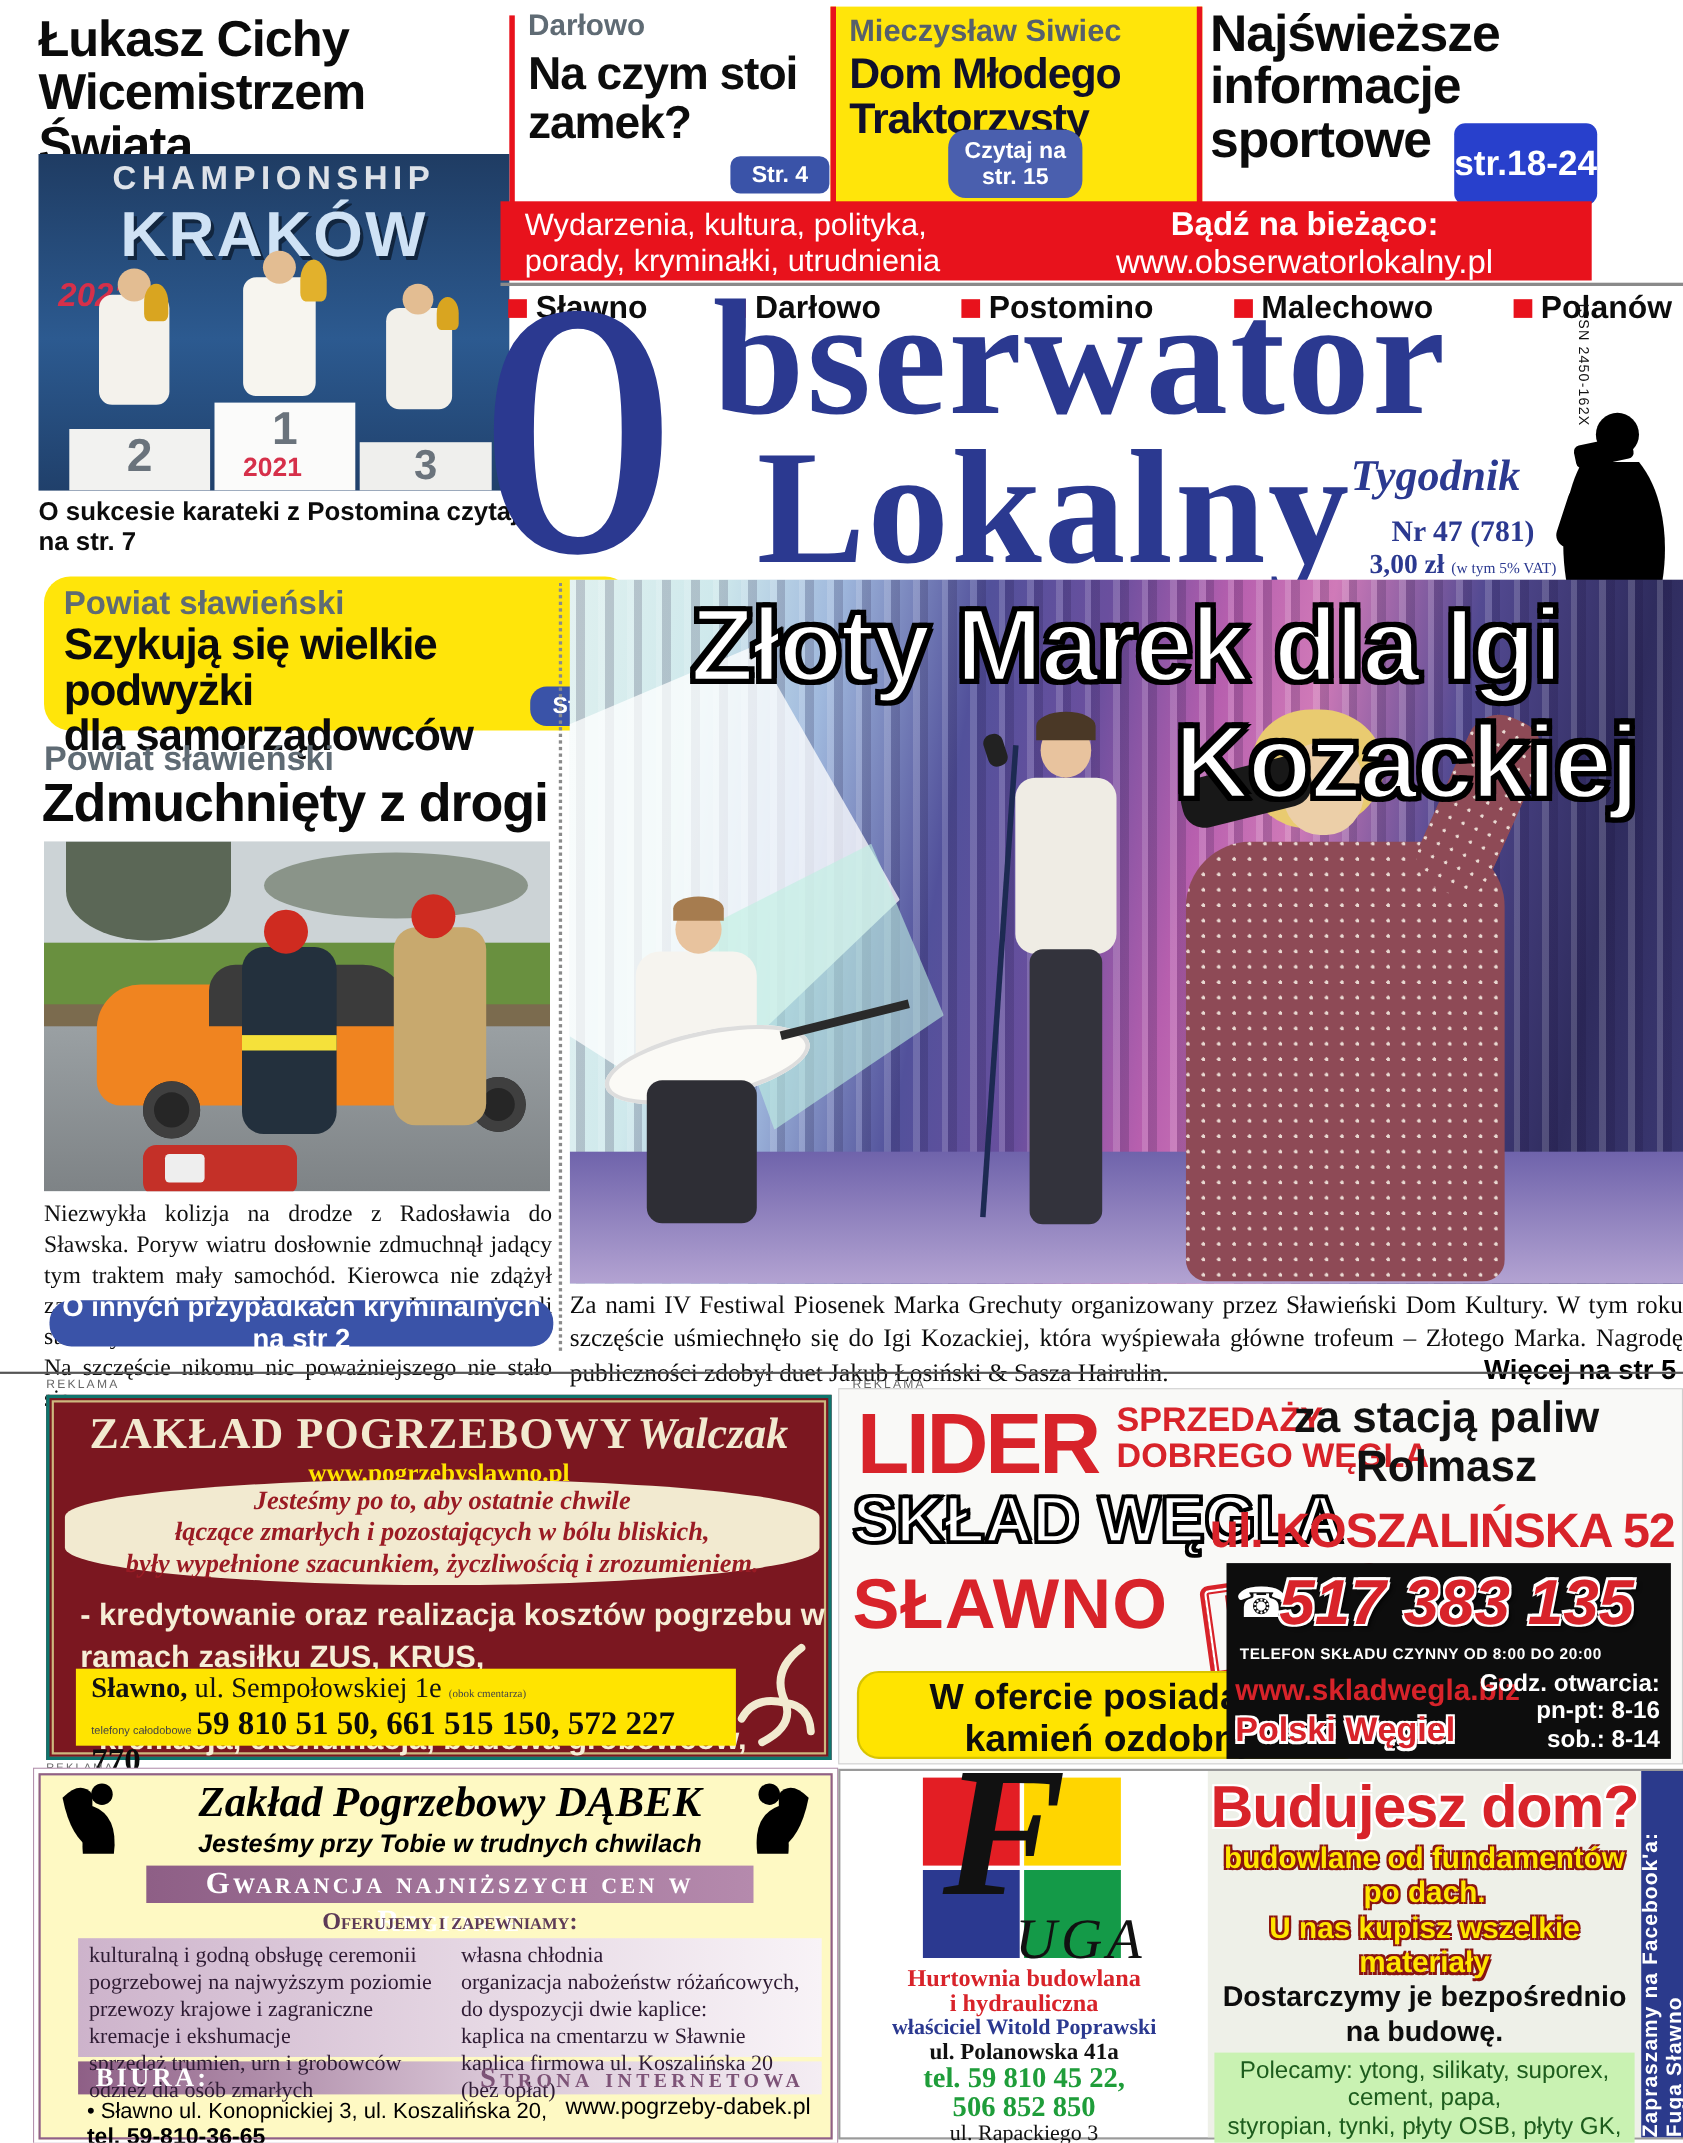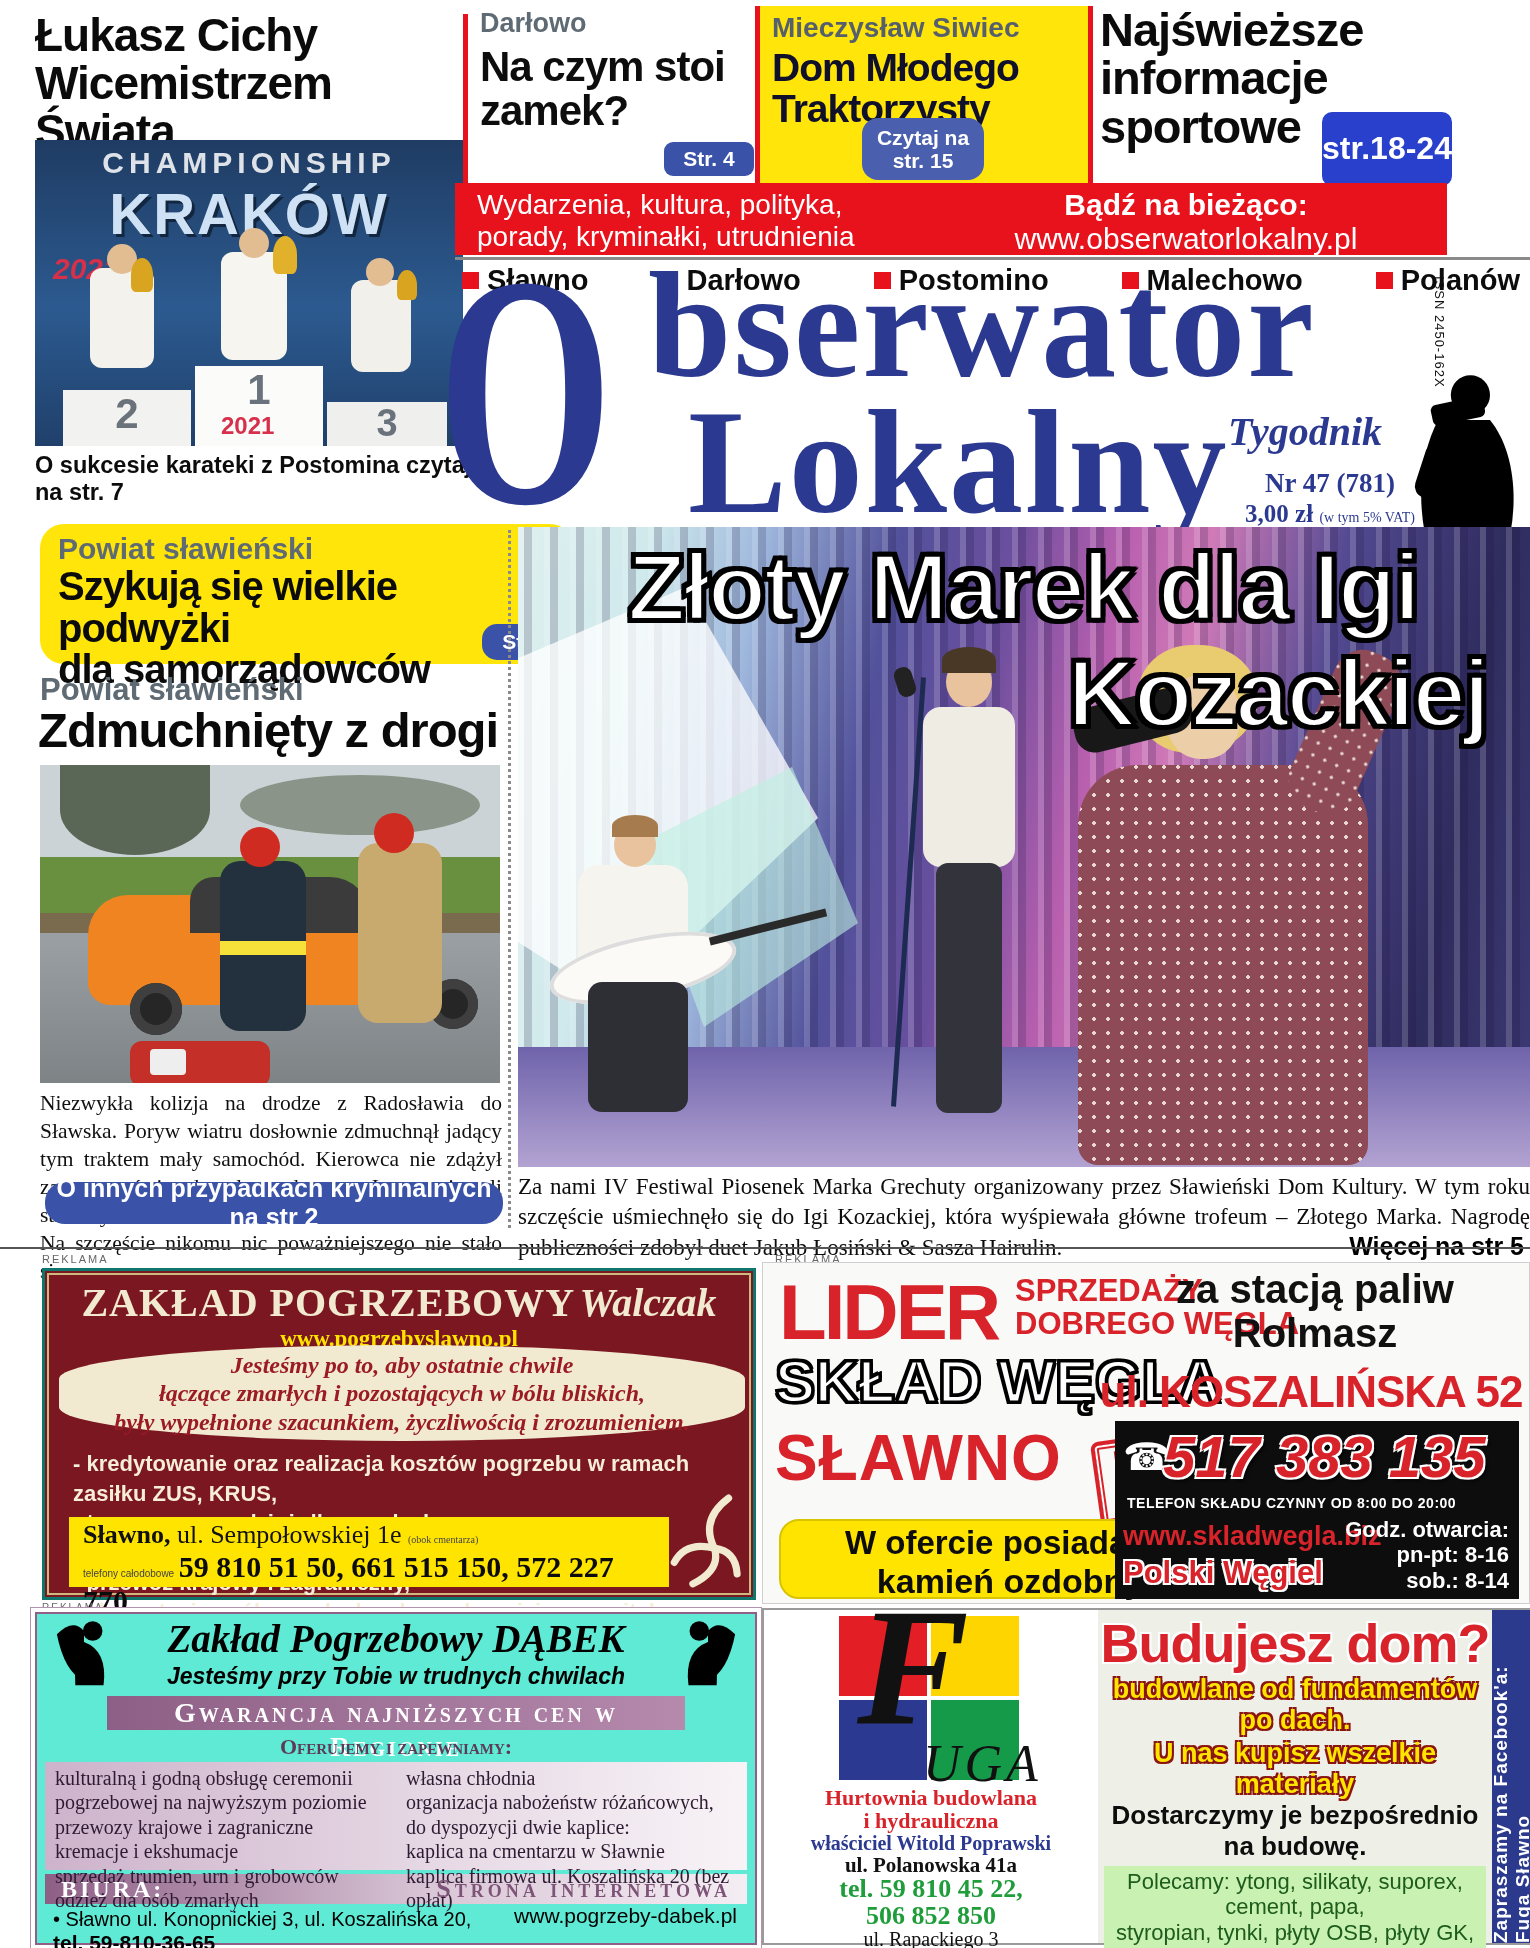--- a/index.html
+++ b/index.html
@@ -42,25 +42,25 @@
 
   .story-body { font-family:"Liberation Serif", serif; font-size:21.5px; line-height:1.3; color:#101010; text-align:justify; }
   .cap { font-family:"Liberation Serif", serif; font-size:23px; line-height:1.32; color:#0d0d0d; text-align:justify; }
   .reklama { font-size:11px; letter-spacing:2px; color:#666; }
 
   
   .walczak { background:#7b1720; border:3px solid #0f766e; box-shadow:inset 0 0 0 2px #7b1720, inset 0 0 0 4px #cdb87e; }
   .w-cream { color:#f2ead0; }
   .w-lens { background:#f2ead0; border-radius:50% / 34px; }
   .w-motto { color:#9a1b24; font-family:"Liberation Serif", serif; font-style:italic; font-weight:bold; font-size:24px; line-height:1.18; text-align:center; }
-  .w-bullet { color:#f6eed6; font-weight:bold; font-size:22px; line-height:1.35; }
+  .w-bullet { color:#f6eed6; font-weight:bold; font-size:28px; line-height:1.35; }
   .w-bar { background:#ffe400; }
 
   
-  .dabek { background:#5eead4; border:2px solid #906088; box-shadow:0 0 0 4px #fff, 0 0 0 5px #b493ae; }
+  .dabek { background:#fef9c3; border:2px solid #906088; box-shadow:0 0 0 4px #fff, 0 0 0 5px #b493ae;padding-left:26px; }
   .d-bar { background:linear-gradient(90deg,#8e5f86,#b58aad); color:#fff;
            font-family:"Liberation Serif", serif; font-variant:small-caps; font-weight:bold; letter-spacing:3px; }
   .d-cols { background:linear-gradient(90deg,#cdb3cb 0%, #e6d8e4 55%, #f8f3f7 100%); }
   .d-li { font-family:"Liberation Serif", serif; font-size:20px; line-height:1.22; color:#2e1b33; }
   .d-biura { background:linear-gradient(90deg,#8e5f86 0%, #d9c6d6 55%, #f4edf3 100%); }
 
   
   .coal { background:#f9f9f7; border:1px solid #cfcfcf; }
   .red { color:#d8232a; }
   .outline-black { color:#fff; -webkit-text-stroke:3px #000; text-shadow:2px 2px 0 #000,-2px 2px 0 #000,2px -2px 0 #000,-2px -2px 0 #000; }

